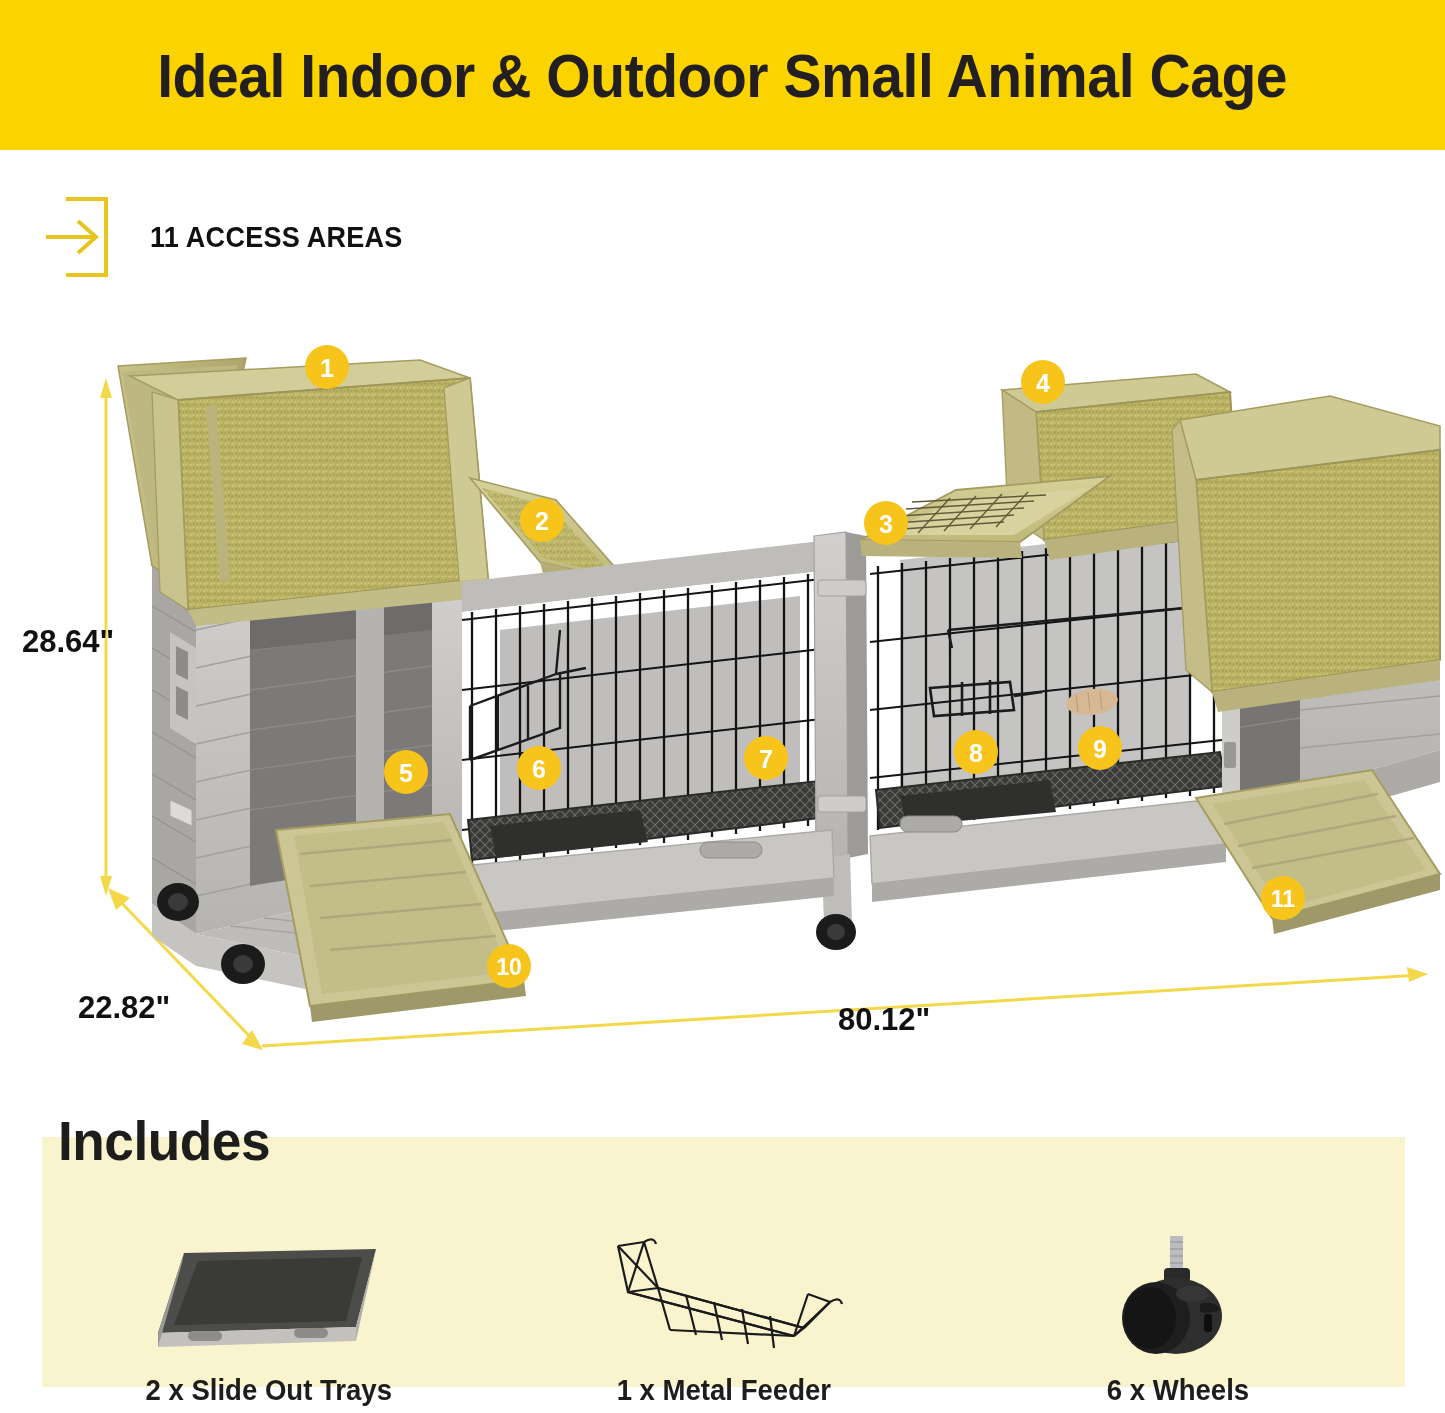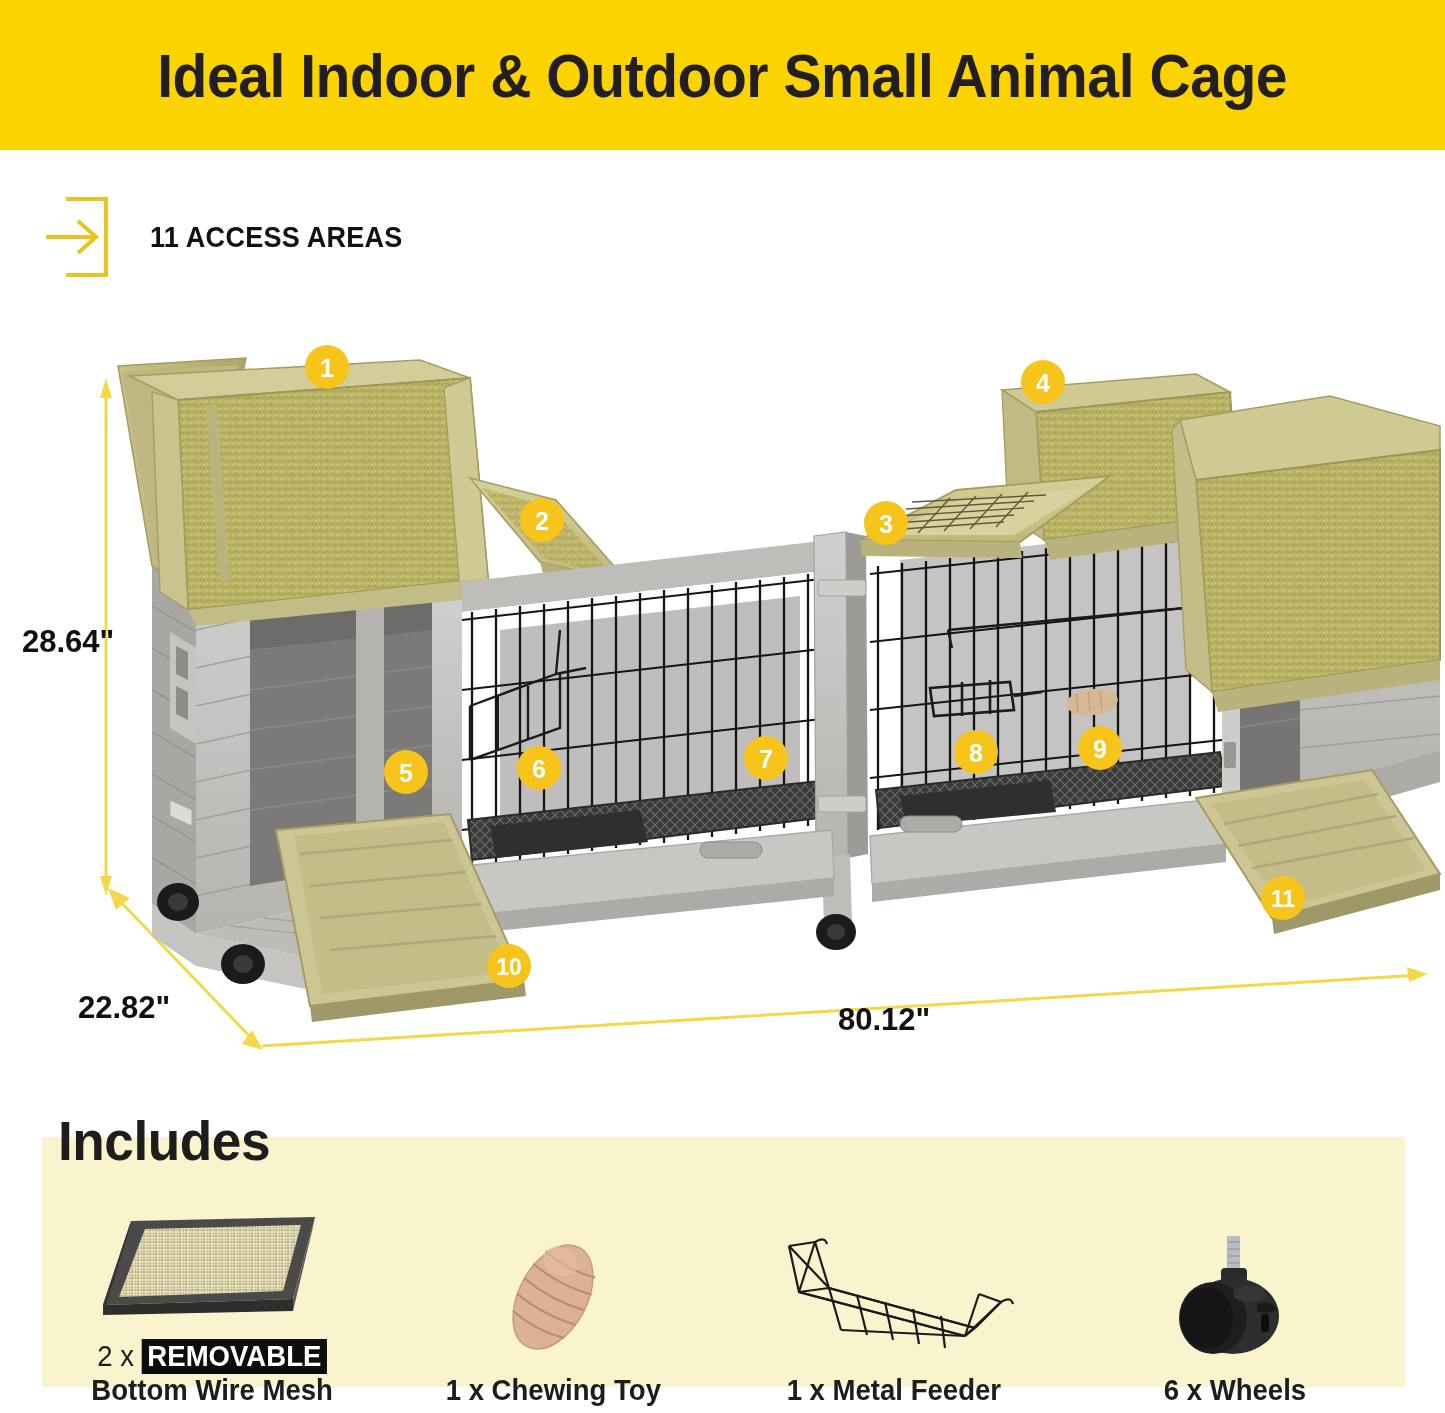--- a/index.html
+++ b/index.html
@@ -493,59 +493,38 @@
     <text class="dim-text" x="78" y="688">22.82"</text>
     <text class="dim-text" x="838" y="700">80.12"</text>
   </svg>
   </div>
 
   <div class="includes-panel"></div>
   <div class="includes-title">Includes</div>
 
   <div class="includes-items">
 
+
     <div class="inc-item">
       <div class="inc-art">
         <svg width="250" height="120" viewBox="0 0 250 120">
-          <path d="M44 18 L228 14 L206 96 L16 102 Z" fill="#4a4a48"></path>
-          <path d="M58 26 L214 22 L196 88 L32 94 Z" fill="url(#pMeshFine)"></path>
-          <path d="M16 102 L206 96 L206 108 L16 112 Z" fill="#2e2e2c"></path>
-          <path d="M44 18 L16 102 L16 112 L42 28 Z" fill="#343432"></path>
-          <path d="M228 14 L206 96 L206 108 L226 24 Z" fill="#5a5a58"></path>
+          <path d="M40 16 L232 12 L212 90 L14 96 Z" fill="#4c4c4a"></path>
+          <path d="M54 24 L218 20 L202 84 L30 88 Z" fill="#3a3a38"></path>
+          <path d="M14 96 L212 90 L212 104 L14 110 Z" fill="#C3C1BE"></path>
+          <path d="M40 16 L14 96 L14 110 L38 26 Z" fill="#9b9996"></path>
+          <path d="M232 12 L212 90 L212 104 L230 22 Z" fill="#b0aeab"></path>
+          <rect x="44" y="94" width="34" height="10" rx="5" fill="#8e8c89"></rect>
+          <rect x="150" y="91" width="34" height="10" rx="5" fill="#8e8c89"></rect>
         </svg>
       </div>
       <div class="inc-caption">
-        <span class="qty">2 x</span>
-        <span class="hl">REMOVABLE</span>
-        <span class="line2">Bottom Wire Mesh</span>
+        <span class="line2">2 x Slide Out Trays</span>
       </div>
     </div>
 
-
-    <div class="inc-item">
-      <div class="inc-art">
-        <svg width="200" height="130" viewBox="0 0 200 130">
-          <g transform="rotate(28 100 65)">
-            <ellipse cx="100" cy="65" rx="34" ry="56" fill="#DCB294"></ellipse>
-            <ellipse cx="100" cy="65" rx="34" ry="56" fill="none" stroke="#C79B79" stroke-width="1.5"></ellipse>
-            <g stroke="#B98E6E" stroke-width="2" fill="none">
-              <path d="M67 45 Q100 52 133 45"></path>
-              <path d="M66 62 Q100 69 134 62"></path>
-              <path d="M67 79 Q100 86 133 79"></path>
-              <path d="M71 96 Q100 103 129 96"></path>
-              <path d="M72 28 Q100 35 128 28"></path>
-            </g>
-            <ellipse cx="90" cy="30" rx="18" ry="14" fill="#E5C0A5" opacity="0.6"></ellipse>
-          </g>
-        </svg>
-      </div>
-      <div class="inc-caption">
-        <span class="line2">1 x Chewing Toy</span>
-      </div>
-    </div>
 
     <div class="inc-item">
       <div class="inc-art">
         <svg width="250" height="130" viewBox="0 0 250 130">
           <g stroke="#1b1b1b" stroke-width="2.2" fill="none">
             <path d="M20 14 L46 10"></path>
             <path d="M20 14 L30 60 L196 104"></path>
             <path d="M46 10 L60 56 L206 96"></path>
             <path d="M30 60 L60 56"></path>
             <path d="M196 104 L206 96"></path>

